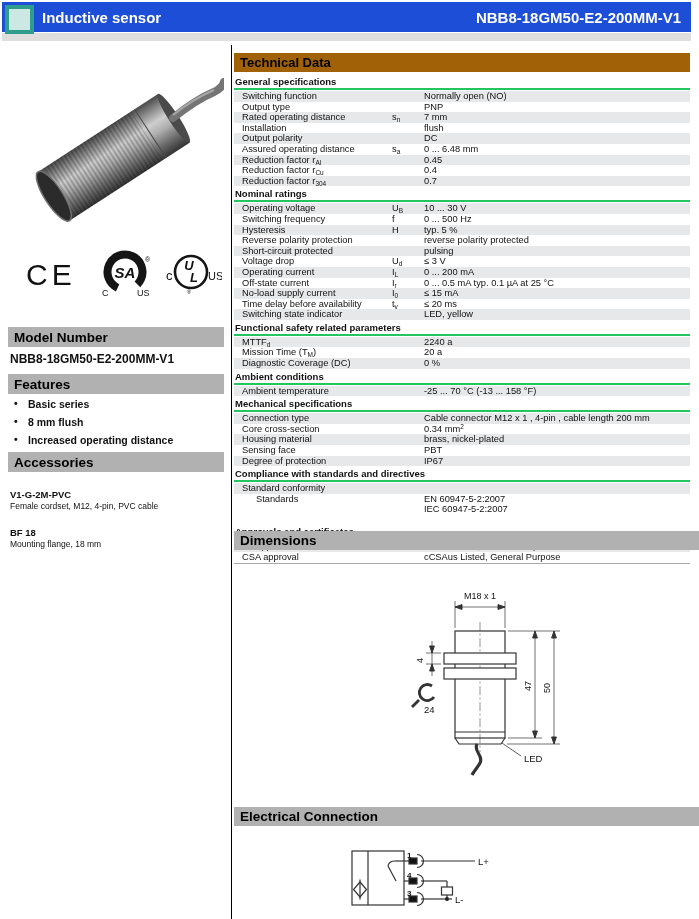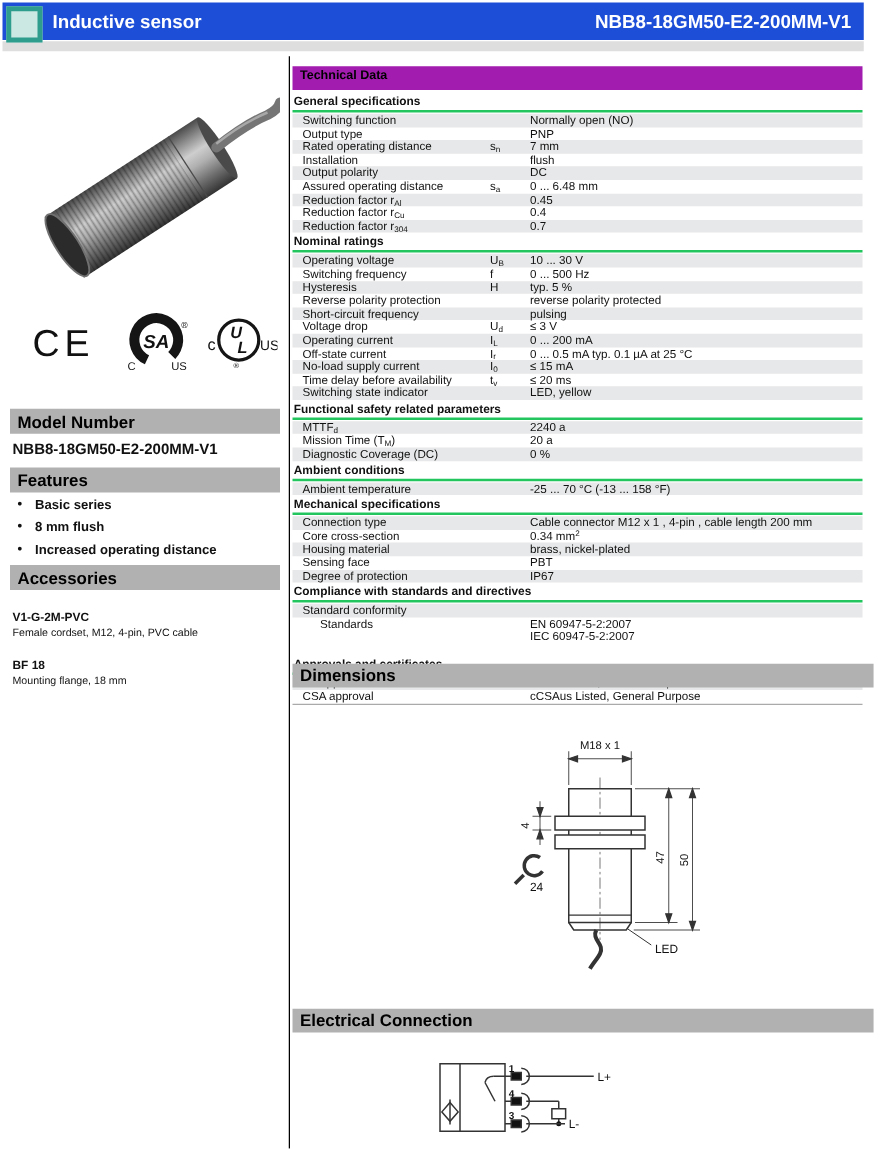--- a/index.html
+++ b/index.html
@@ -21,21 +21,21 @@
   .bar-model{top:327px;} .bar-feat{top:374px;} .bar-acc{top:452px;}
   .model-value{position:absolute;left:10px;top:352px;font-size:12px;font-weight:bold;}
   .features{position:absolute;left:10px;top:398px;font-size:10.5px;font-weight:bold;}
   .features .fitem{position:relative;padding-left:18px;margin-bottom:6px;}
   .features .fitem .bullet{position:absolute;left:4px;top:-1px;}
   .acc{position:absolute;left:10px;top:473px;}
   .acc .aname{font-size:9.5px;font-weight:bold;margin-top:16px;}
   .acc .adesc{font-size:8.5px;margin-top:1px;}
   
   .right{position:absolute;left:234px;top:53px;width:456px;}
-  .td-bar{height:15px;background:#a21caf;font-size:10px;font-weight:bold;
+  .td-bar{height:15px;background:#a16207;font-size:13px;font-weight:bold;
           padding:2px 6px;margin-bottom:2px;color:#000;}
   .tech-table{border-bottom:1px solid #aaa;padding-bottom:1px;}
   .sec-h{font-size:9.5px;font-weight:bold;padding:2px 0 1px 1px;border-bottom:2px solid #22c55e;margin-bottom:1px;}
   .sec-h.gap{margin-top:9px;}
   .trow{position:relative;min-height:10.6px;line-height:10.6px;font-size:9.3px;padding-left:8px;}
   .trow.shaded{background:#e7e8e9;}
   .trow.ind2{padding-left:22px;}
   .trow.tall{min-height:21.2px;}
   .trow .sym{position:absolute;left:158px;top:0;}
   .trow .val{position:absolute;left:190px;top:0;width:262px;}
@@ -147,21 +147,21 @@
         <div class="trow shaded"><span class="lab">Output polarity</span><span class="val">DC</span></div>
         <div class="trow"><span class="lab">Assured operating distance</span><span class="sym">s<sub>a</sub></span><span class="val">0 ... 6.48 mm</span></div>
         <div class="trow shaded"><span class="lab">Reduction factor r<sub>Al</sub></span><span class="val">0.45</span></div>
         <div class="trow"><span class="lab">Reduction factor r<sub>Cu</sub></span><span class="val">0.4</span></div>
         <div class="trow shaded"><span class="lab">Reduction factor r<sub>304</sub></span><span class="val">0.7</span></div>
         <div class="sec-h">Nominal ratings</div>
         <div class="trow shaded"><span class="lab">Operating voltage</span><span class="sym">U<sub>B</sub></span><span class="val">10 ... 30 V</span></div>
         <div class="trow"><span class="lab">Switching frequency</span><span class="sym">f</span><span class="val">0 ... 500 Hz</span></div>
         <div class="trow shaded"><span class="lab">Hysteresis</span><span class="sym">H</span><span class="val">typ. 5 %</span></div>
         <div class="trow"><span class="lab">Reverse polarity protection</span><span class="val">reverse polarity protected</span></div>
-        <div class="trow shaded"><span class="lab">Short-circuit frequency</span><span class="val">pulsing</span></div>
+        <div class="trow shaded"><span class="lab">Short-circuit protected</span><span class="val">pulsing</span></div>
         <div class="trow"><span class="lab">Voltage drop</span><span class="sym">U<sub>d</sub></span><span class="val">≤ 3 V</span></div>
         <div class="trow shaded"><span class="lab">Operating current</span><span class="sym">I<sub>L</sub></span><span class="val">0 ... 200 mA</span></div>
         <div class="trow"><span class="lab">Off-state current</span><span class="sym">I<sub>r</sub></span><span class="val">0 ... 0.5 mA typ. 0.1 µA at 25 °C</span></div>
         <div class="trow shaded"><span class="lab">No-load supply current</span><span class="sym">I<sub>0</sub></span><span class="val">≤ 15 mA</span></div>
         <div class="trow"><span class="lab">Time delay before availability</span><span class="sym">t<sub>v</sub></span><span class="val">≤ 20 ms</span></div>
         <div class="trow shaded"><span class="lab">Switching state indicator</span><span class="val">LED, yellow</span></div>
         <div class="sec-h">Functional safety related parameters</div>
         <div class="trow shaded"><span class="lab">MTTF<sub>d</sub></span><span class="val">2240 a</span></div>
         <div class="trow"><span class="lab">Mission Time (T<sub>M</sub>)</span><span class="val">20 a</span></div>
         <div class="trow shaded"><span class="lab">Diagnostic Coverage (DC)</span><span class="val">0 %</span></div>

